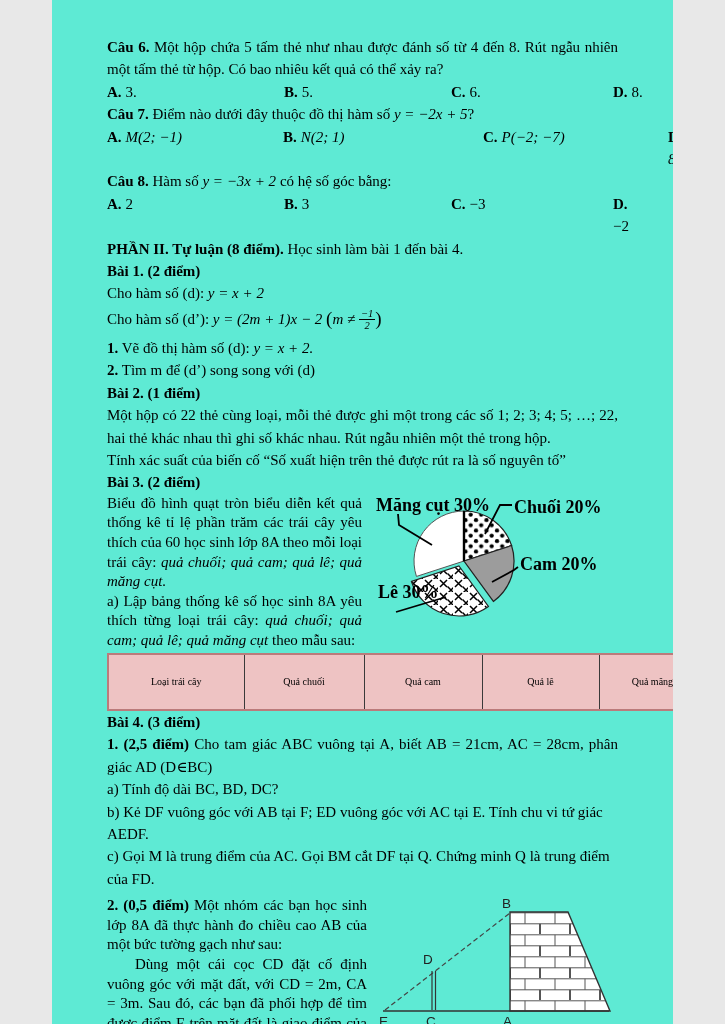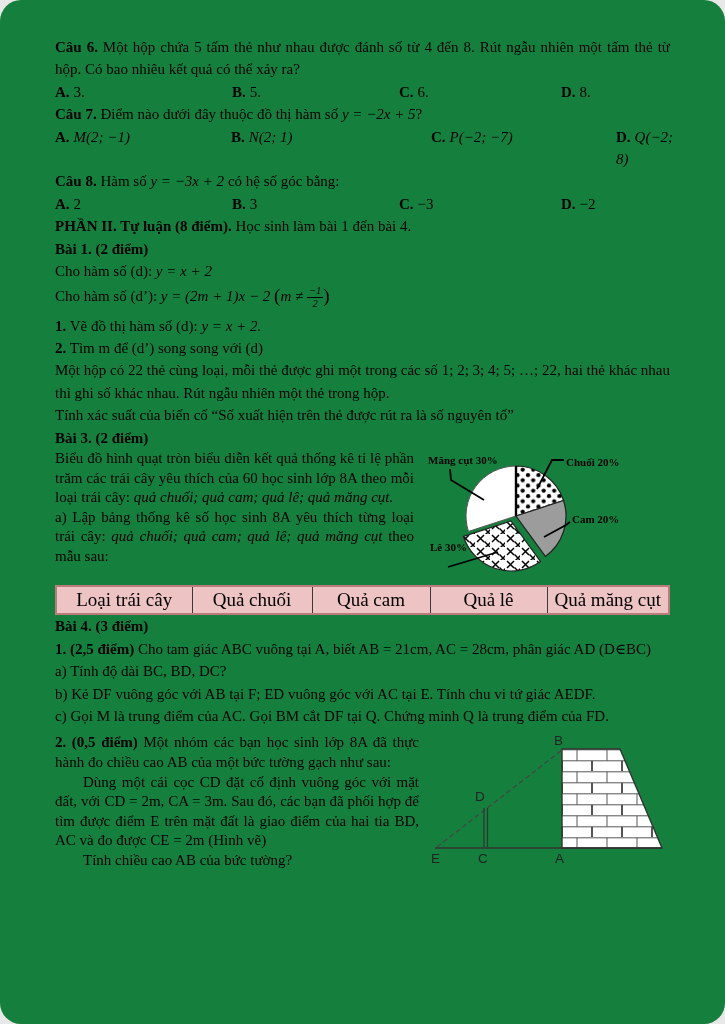--- a/index.html
+++ b/index.html
@@ -1,20 +1,20 @@
 <!DOCTYPE html>
 <html><head>
 <meta charset="utf-8">
 <style>
   html,body{margin:0;padding:0;background:#e8e8e8;}
   .page{
-    width:725px;height:1024px;background:#15803d;margin:0 auto;
+    width:621px;height:1024px;background:#5eead4;margin:0 auto;
     box-sizing:border-box;padding:36px 55px 0 55px;
     font-family:"Liberation Serif","DejaVu Serif",serif;
-    font-size:15px;color:#000;line-height:22.4px;overflow:hidden;border-radius:21px;
+    font-size:15px;color:#000;line-height:22.4px;overflow:hidden;
   }
   p{margin:0;}
   .b{font-weight:bold;}
   .i{font-style:italic;}
   .m{font-style:italic;}
   .just{text-align:justify;}
   .opts{display:grid;line-height:22.4px;}
   .opts-a{grid-template-columns:177px 167px 162px 1fr;}
   .opts-b{grid-template-columns:139px 163px 148px 1fr;gap:37px;}
   .opt .k{font-weight:bold;margin-right:4px;}
@@ -24,32 +24,32 @@
   .frac .den{display:block;}
   .bigp{font-size:19px;vertical-align:-1px;}
   .mathline{padding:3px 0 5px 0;}
   .tight{line-height:19.6px;}
   .indent{text-indent:28px;}
   .clear{clear:both;}
 
   
   .pie-fig{float:right;width:250px;height:132px;position:relative;
            margin:2px 0 2px 6px;}
-  .pie-label{position:absolute;font-weight:bold;font-size:11px;
+  .pie-label{position:absolute;font-weight:bold;font-size:18px;
              line-height:13px;white-space:nowrap;}
   .pl-mangcut{left:8px;top:3px;}
   .pl-chuoi{left:146px;top:5px;}
   .pl-cam{left:152px;top:62px;}
   .pl-le{left:10px;top:90px;}
 
   
   table.fruit{border-collapse:collapse;table-layout:fixed;width:615px;
               border:2px solid #bb7b7b;clear:both;margin-top:2px;}
   table.fruit td,table.fruit th{border:1px solid #3a3a3a;height:20px;
-              text-align:center;font-weight:normal;font-size:19px;padding:2px 2px;}
+              text-align:center;font-weight:normal;font-size:10px;padding:16px 2px;}
   table.fruit tr.hdr{background:#eec3c3;}
 
   
   .wall-fig{float:right;width:245px;height:140px;position:relative;
             margin:0 0 0 6px;}
   .wall-label{position:absolute;font-family:"Liberation Sans","DejaVu Sans",sans-serif;
               font-size:13.5px;color:#222;line-height:14px;}
   .wl-B{left:129px;top:1px;}
   .wl-D{left:50px;top:57px;}
   .wl-E{left:6px;top:119px;}
@@ -88,20 +88,21 @@
   </div>
 
   <p><span class="b">PHẦN II. Tự luận (8 điểm).</span><span> Học sinh làm bài 1 đến bài 4.</span></p>
 
   <p class="b">Bài 1. (2 điểm)</p>
   <p><span>Cho hàm số (d): </span><span class="m">y = x + 2</span></p>
   <p class="mathline"><span>Cho hàm số (d’): </span><span class="m">y = (2m + 1)x − 2 </span><span class="bigp">(</span><span class="m">m ≠ </span><span class="frac"><span class="num">−1</span><span class="den">2</span></span><span class="bigp">)</span></p>
   <p><span class="b">1.</span><span> Vẽ đồ thị hàm số (d): </span><span class="m">y = x + 2.</span></p>
   <p><span class="b">2.</span><span> Tìm m để (d’) song song với (d)</span></p>
 
+  <p class="b">Bài 2. (1 điểm)</p>
   <p class="just">Một hộp có 22 thẻ cùng loại, mỗi thẻ được ghi một trong các số 1; 2; 3; 4; 5; …; 22, hai thẻ khác nhau thì ghi số khác nhau. Rút ngẫu nhiên một thẻ trong hộp.</p>
   <p>Tính xác suất của biến cố “Số xuất hiện trên thẻ được rút ra là số nguyên tố”</p>
 
   <p class="b">Bài 3. (2 điểm)</p>
   <div>
     <div class="pie-fig">
       <svg width="250" height="132" viewBox="0 0 250 132">
         <defs>
           <pattern id="dots" width="10.5" height="10.5" patternUnits="userSpaceOnUse">
             <rect width="10.5" height="10.5" fill="#fff"></rect>

